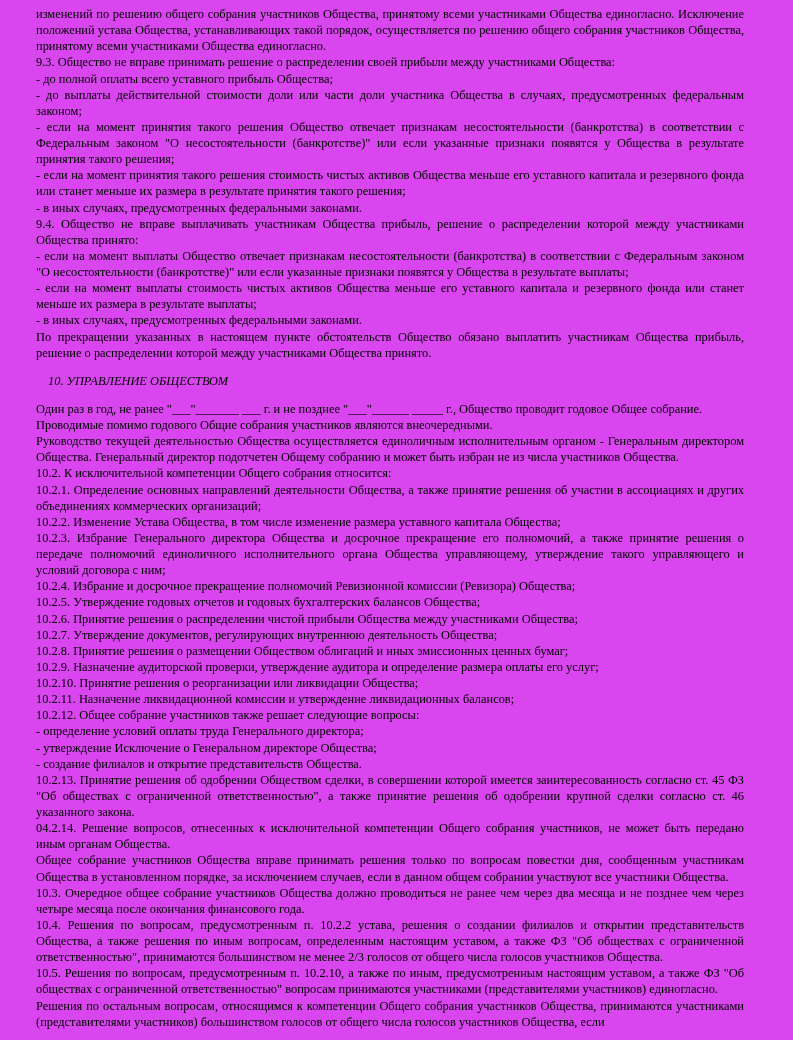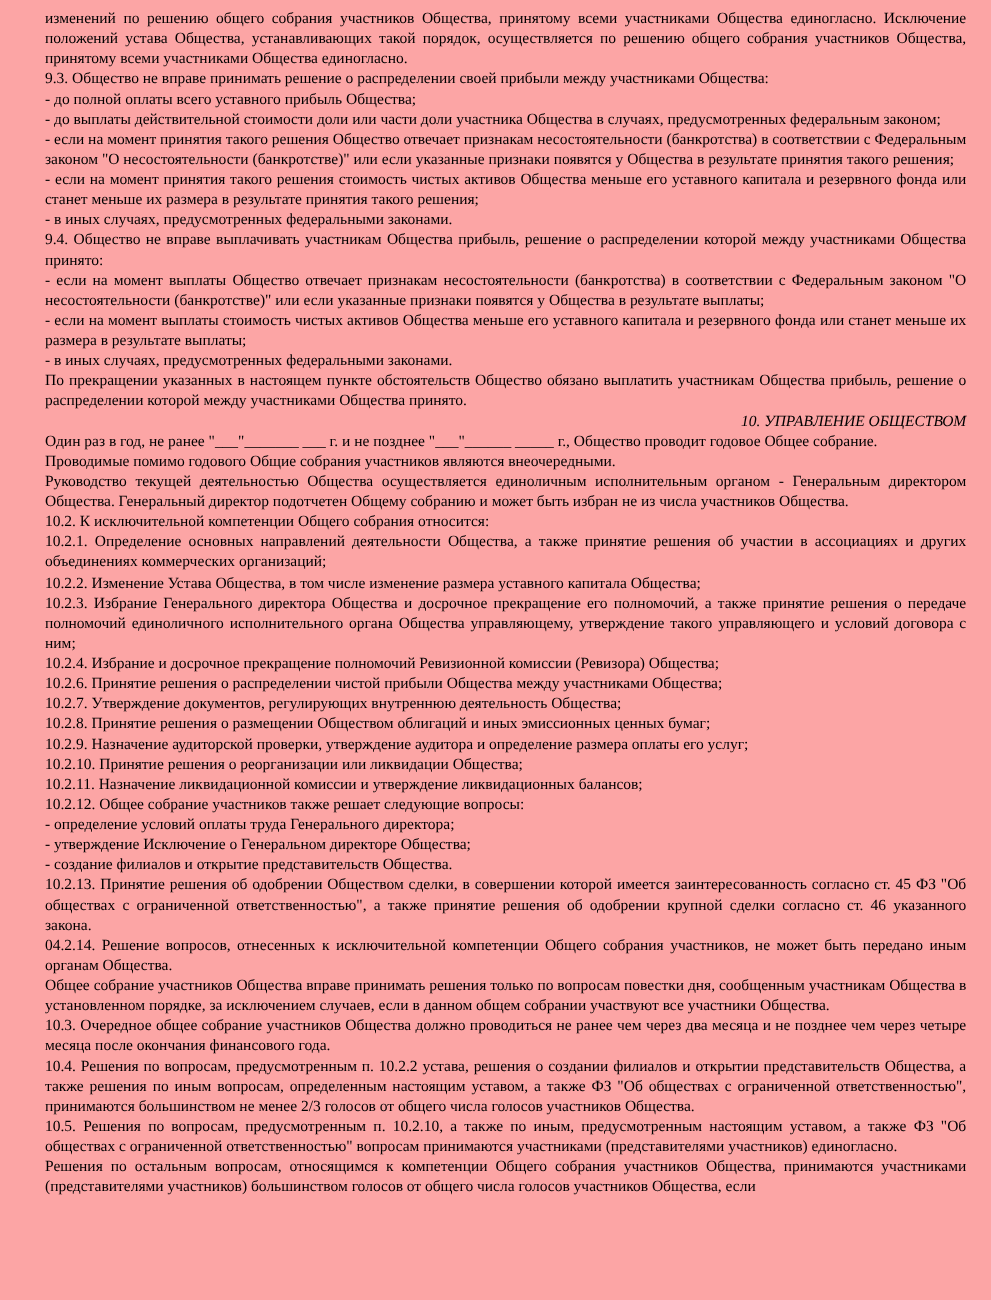--- a/index.html
+++ b/index.html
@@ -10,39 +10,39 @@
   body {
     width: 793px;
     min-height: 1040px;
     font-family: "Liberation Serif", "DejaVu Serif", serif;
     color: #000000;
   }
   .page {
     width: 793px;
     min-height: 1040px;
     box-sizing: border-box;
-    padding: 6px 20px 10px 36px;
-    background: #fca5a5;
+    padding: 6px 49px 10px 36px;
+    background: #d946ef;
   }
   .doc-body {
     font-size: 12.4px;
     line-height: 1.30;
     text-align: justify;
     text-justify: inter-word;
   }
   p.para {
     margin: 0;
     padding: 0;
     text-align: justify;
     text-justify: inter-word;
   }
   p.center {
-    margin: 0;
+    margin: 12px;
     padding: 0;
-    text-align: right;
+    text-align: left;
   }
   .section-heading {
     font-style: italic;
   }
 </style>
 </head>
 <body>
 
 <div class="page">
   <div class="doc-body">
@@ -63,20 +63,21 @@
     <p class="center section-heading">10. УПРАВЛЕНИЕ ОБЩЕСТВОМ</p>
 
     <p class="para">Один раз в год, не ранее "___"_______ ___ г. и не позднее "___"______ _____ г., Общество проводит годовое Общее собрание.</p>
     <p class="para">Проводимые помимо годового Общие собрания участников являются внеочередными.</p>
     <p class="para">Руководство текущей деятельностью Общества осуществляется единоличным исполнительным органом - Генеральным директором Общества. Генеральный директор подотчетен Общему собранию и может быть избран не из числа участников Общества.</p>
     <p class="para">10.2. К исключительной компетенции Общего собрания относится:</p>
     <p class="para">10.2.1. Определение основных направлений деятельности Общества, а также принятие решения об участии в ассоциациях и других объединениях коммерческих организаций;</p>
     <p class="para">10.2.2. Изменение Устава Общества, в том числе изменение размера уставного капитала Общества;</p>
     <p class="para">10.2.3. Избрание Генерального директора Общества и досрочное прекращение его полномочий, а также принятие решения о передаче полномочий единоличного исполнительного органа Общества управляющему, утверждение такого управляющего и условий договора с ним;</p>
     <p class="para">10.2.4. Избрание и досрочное прекращение полномочий Ревизионной комиссии (Ревизора) Общества;</p>
+    <p class="para">10.2.5. Утверждение годовых отчетов и годовых бухгалтерских балансов Общества;</p>
     <p class="para">10.2.6. Принятие решения о распределении чистой прибыли Общества между участниками Общества;</p>
     <p class="para">10.2.7. Утверждение документов, регулирующих внутреннюю деятельность Общества;</p>
     <p class="para">10.2.8. Принятие решения о размещении Обществом облигаций и иных эмиссионных ценных бумаг;</p>
     <p class="para">10.2.9. Назначение аудиторской проверки, утверждение аудитора и определение размера оплаты его услуг;</p>
     <p class="para">10.2.10. Принятие решения о реорганизации или ликвидации Общества;</p>
     <p class="para">10.2.11. Назначение ликвидационной комиссии и утверждение ликвидационных балансов;</p>
     <p class="para">10.2.12. Общее собрание участников также решает следующие вопросы:</p>
     <p class="para">- определение условий оплаты труда Генерального директора;</p>
     <p class="para">- утверждение Исключение о Генеральном директоре Общества;</p>
     <p class="para">- создание филиалов и открытие представительств Общества.</p>

